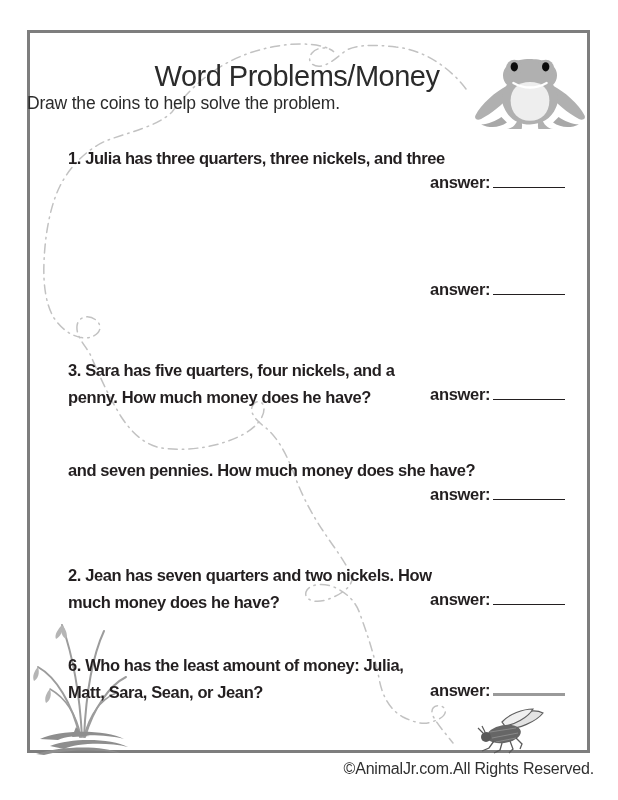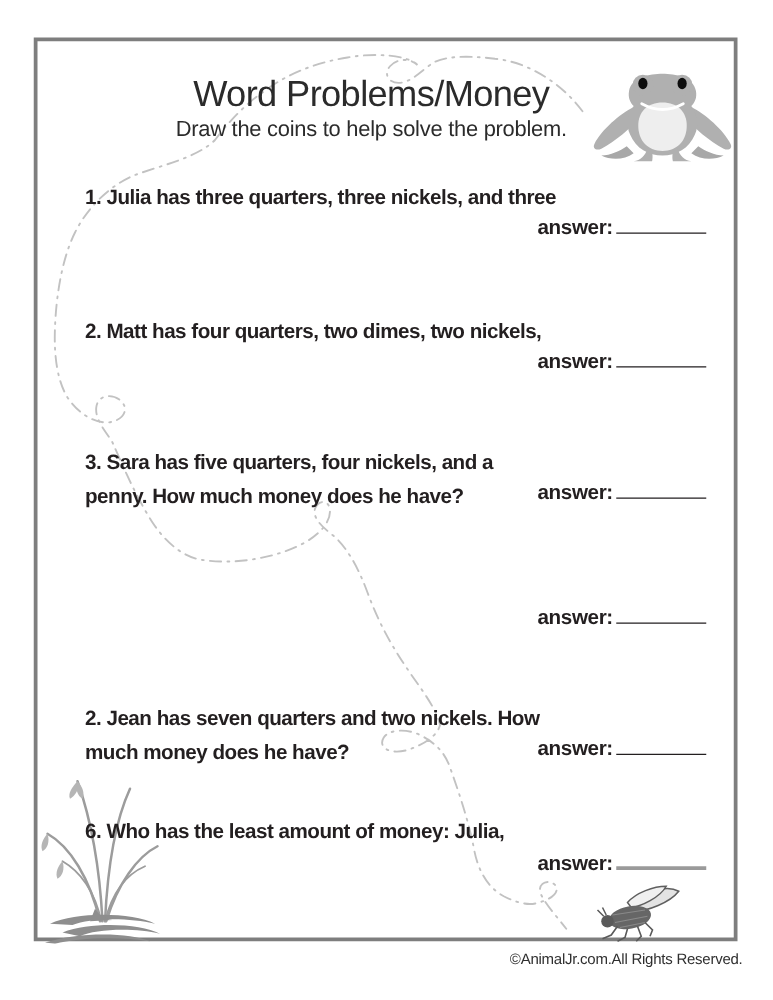--- a/index.html
+++ b/index.html
@@ -13,37 +13,37 @@
     border:3px solid #7e7e7e;box-sizing:border-box;background:transparent;
   }
   .trail-svg{position:absolute;left:0;top:0;z-index:1;pointer-events:none;}
   .deco{position:absolute;z-index:2;}
   .content{position:absolute;left:0;top:0;width:618px;height:800px;z-index:3;}
   .title{
     position:absolute;left:27px;top:60px;width:540px;text-align:center;
     font-size:29px;letter-spacing:-0.5px;color:#2b2b2b;
   }
   .subtitle{
-    position:absolute;left:27px;top:93px;width:540px;text-align:center;
+    position:absolute;left:27px;top:93px;width:540px;
     font-size:17.5px;letter-spacing:-0.2px;color:#2b2b2b;
   }
   .problem{position:absolute;left:68px;width:520px;font-weight:bold;}
   .qline{
     font-size:16.5px;line-height:27px;letter-spacing:-0.4px;
     color:#231f20;white-space:nowrap;
   }
   .answer{position:absolute;left:362px;top:28px;white-space:nowrap;}
   .alabel{font-size:16.5px;letter-spacing:-0.3px;color:#231f20;margin-top:24px;}
   .aline{
     display:inline-block;width:72px;height:13px;margin-left:3px;
     border-bottom:1.5px solid #231f20;
   }
   .answer.thick .aline{border-bottom:3px solid #9a9a9a;}
   .copyright{
-    position:absolute;right:24px;top:760px;font-size:12px;
+    position:absolute;right:24px;top:760px;font-size:16px;
     letter-spacing:-0.2px;color:#2f2f2f;
   }
 </style>
 </head>
 <body>
 
 <div class="page">
 
   <div class="border-box"></div>
 
@@ -145,50 +145,51 @@
     <div class="subtitle">Draw the coins to help solve the problem.</div>
 
     <div class="problem" style="top:145px">
       <div class="qline">1. Julia has three quarters, three nickels, and three</div>
       <div class="answer">
         <span class="alabel">answer:</span><span class="aline"></span>
       </div>
     </div>
 
     <div class="problem" style="top:252px">
-      <div class="qline">2. Matt has four quarters, two dimes, two nickels,</div>
       <div class="answer">
         <span class="alabel">answer:</span><span class="aline"></span>
       </div>
     </div>
 
     <div class="problem" style="top:357px">
       <div class="qline">3. Sara has five quarters, four nickels, and a</div>
       <div class="qline">penny. How much money does he have?</div>
       <div class="answer">
         <span class="alabel">answer:</span><span class="aline"></span>
       </div>
     </div>
 
     <div class="problem" style="top:457px">
+      <div class="qline">and seven pennies. How much money does she have?</div>
       <div class="answer">
         <span class="alabel">answer:</span><span class="aline"></span>
       </div>
     </div>
 
     <div class="problem" style="top:562px">
       <div class="qline">2. Jean has seven quarters and two nickels. How</div>
       <div class="qline">much money does he have?</div>
       <div class="answer">
         <span class="alabel">answer:</span><span class="aline"></span>
       </div>
     </div>
 
     <div class="problem" style="top:652px">
       <div class="qline">6. Who has the least amount of money: Julia,</div>
+      <div class="qline">Matt, Sara, Sean, or Jean?</div>
       <div class="answer thick">
         <span class="alabel">answer:</span><span class="aline"></span>
       </div>
     </div>
 
     <div class="copyright">©AnimalJr.com.All Rights Reserved.</div>
   </div>
 
 </div>
 

